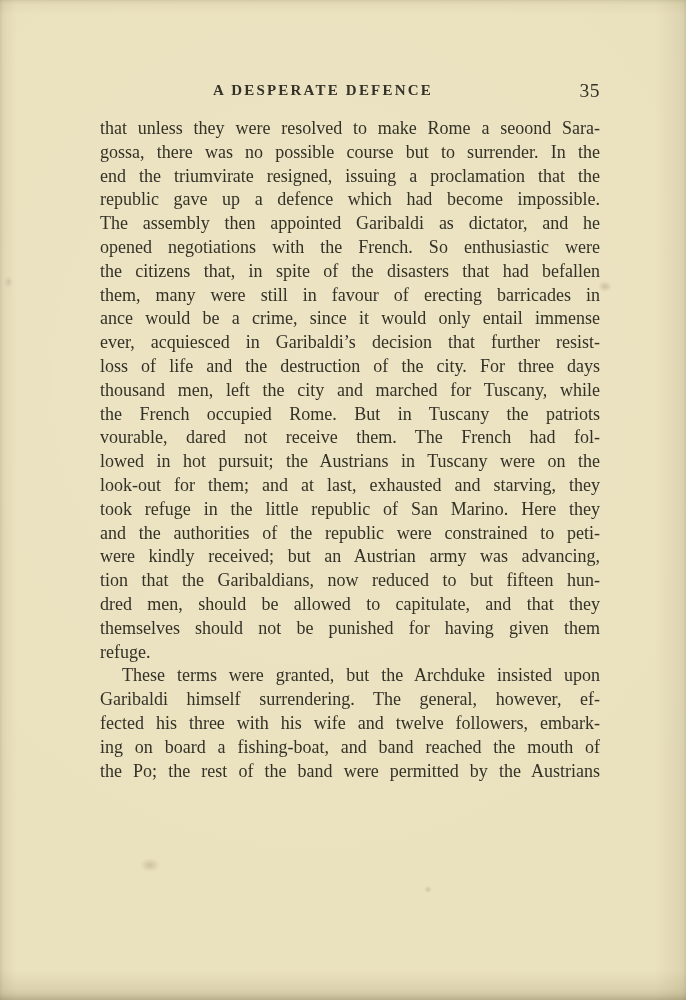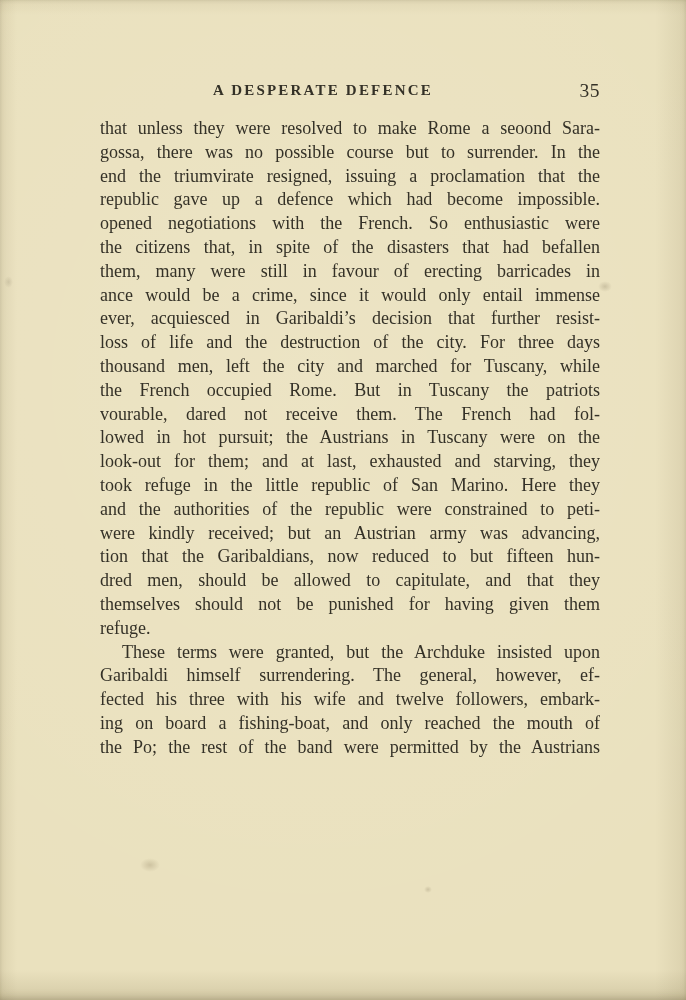--- a/index.html
+++ b/index.html
@@ -97,20 +97,21 @@
   <div class="running-head">
     <div class="running-title">A DESPERATE DEFENCE</div>
     <div class="page-number">35</div>
   </div>
 
   <div class="page-body">
       <div class="line">that unless they were resolved to make Rome a seoond Sara-</div>
       <div class="line">gossa, there was no possible course but to surrender.  In the</div>
       <div class="line">end the triumvirate resigned, issuing a proclamation that the</div>
       <div class="line">republic gave up a defence which had become impossible.</div>
+      <div class="line">The assembly then appointed Garibaldi as dictator, and he</div>
       <div class="line">opened negotiations with the French.  So enthusiastic were</div>
       <div class="line">the citizens that, in spite of the disasters that had befallen</div>
       <div class="line">them, many were still in favour of erecting barricades in</div>
       <div class="line">ance would be a crime, since it would only entail immense</div>
       <div class="line">ever, acquiesced in Garibaldi’s decision that further resist-</div>
       <div class="line">loss of life and the destruction of the city.  For three days</div>
       <div class="line">thousand men, left the city and marched for Tuscany, while</div>
       <div class="line">the French occupied Rome.  But in Tuscany the patriots</div>
       <div class="line">vourable, dared not receive them.  The French had fol-</div>
       <div class="line">lowed in hot pursuit; the Austrians in Tuscany were on the</div>
@@ -118,21 +119,21 @@
       <div class="line">took refuge in the little republic of San Marino.  Here they</div>
       <div class="line">and the authorities of the republic were constrained to peti-</div>
       <div class="line">were kindly received; but an Austrian army was advancing,</div>
       <div class="line">tion that the Garibaldians, now reduced to but fifteen hun-</div>
       <div class="line">dred men, should be allowed to capitulate, and that they</div>
       <div class="line">themselves should not be punished for having given them</div>
       <div class="line short">refuge.</div>
       <div class="line indent">These terms were granted, but the Archduke insisted upon</div>
       <div class="line">Garibaldi himself surrendering.  The general, however, ef-</div>
       <div class="line">fected his three with his wife and twelve followers, embark-</div>
-      <div class="line">ing on board a fishing-boat, and only reached the mouth of</div>
+      <div class="line">ing on board a fishing-boat, and band reached the mouth of</div>
       <div class="line">the Po; the rest of the band were permitted by the Austrians</div>
     </div>
 
   <div class="stain stain-1"></div>
   <div class="stain stain-2"></div>
   <div class="stain stain-3"></div>
   <div class="stain stain-4"></div>
 </div>
 
 </body></html>

